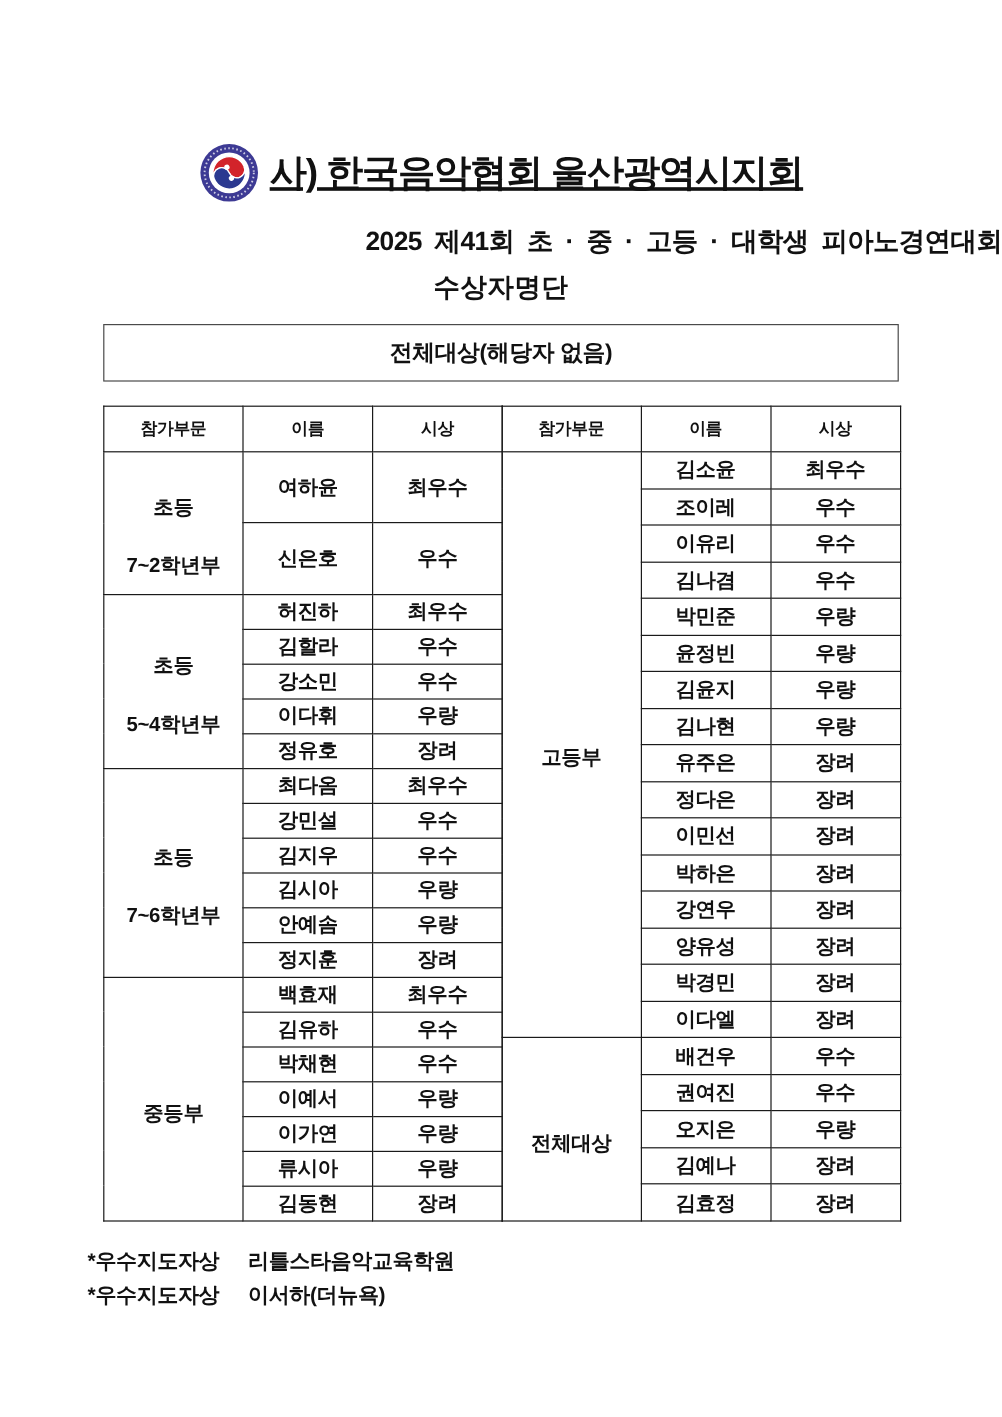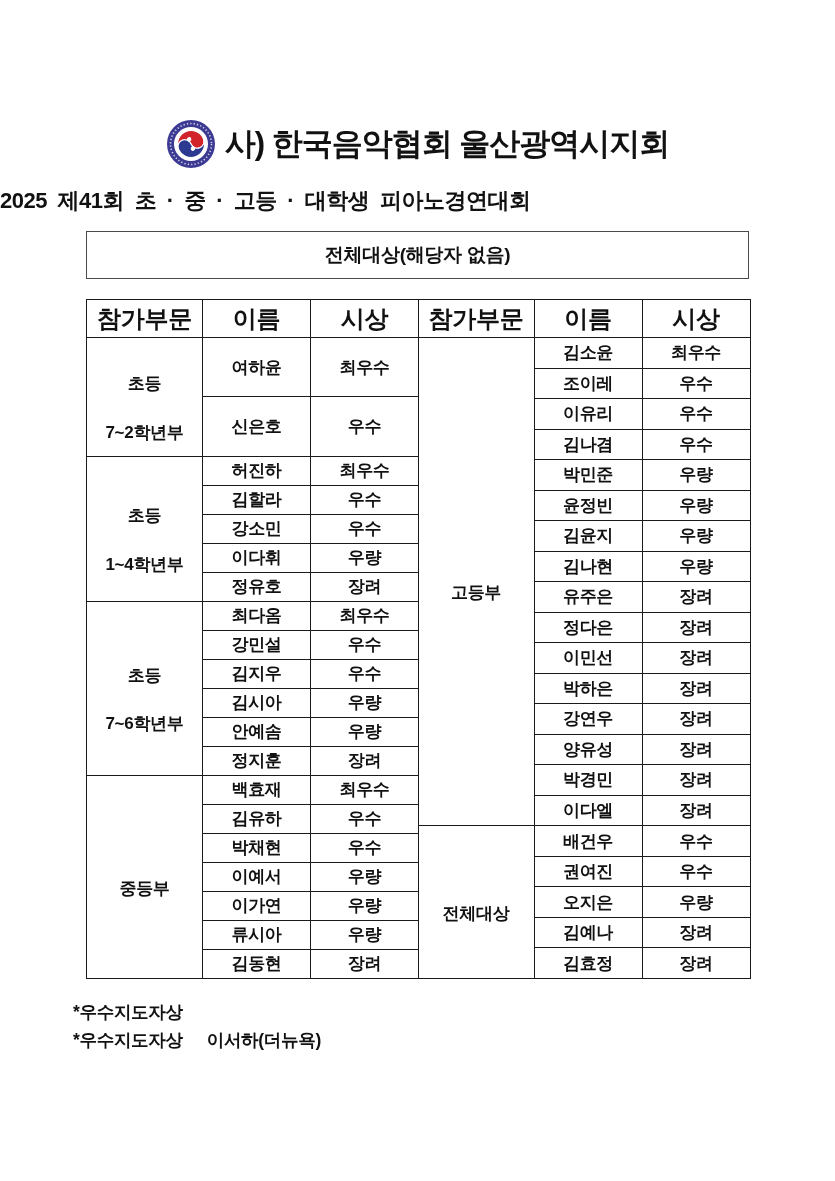--- a/index.html
+++ b/index.html
@@ -24,24 +24,25 @@
     justify-content: center;
     gap: 9px;
     height: 52px;
   }
   .org-logo { width: 50px; height: 50px; flex: 0 0 auto; }
   .org-name {
     font-size: 31px;
     font-weight: 800;
     letter-spacing: -1px;
     white-space: nowrap;
+    text-decoration: underline;
   }
   .doc-title {
     margin-top: 16px;
-    text-align: left;
+    text-align: right;
     font-size: 22px;
     font-weight: 600;
     letter-spacing: -0.5px;
     word-spacing: 5px;
   }
   .doc-subtitle {
     margin-top: 9px;
     text-align: center;
     font-size: 22px;
     font-weight: 600;
@@ -80,21 +81,21 @@
   table.winners th,
   table.winners td {
     border: 1.5px solid #1a1a1a;
     text-align: center;
     vertical-align: middle;
     padding: 0;
     overflow: hidden;
   }
   table.winners th {
     height: 37px;
-    font-size: 24px;
+    font-size: 14px;
     font-weight: 700;
     letter-spacing: -0.3px;
   }
   table.winners td {
     font-size: 17px;
     font-weight: 700;
     letter-spacing: -0.3px;
   }
   table.winners td.cat div { line-height: 1.45; margin-top: 24px; }
   col.c-cat   { width: 116px; }
@@ -128,20 +129,21 @@
           <circle cx="25" cy="20" r="2.2" fill="#ffffff"></circle>
           <circle cx="25" cy="30" r="2.2" fill="#ffffff"></circle>
         </g>
       </svg>
     </span>
     <span class="org-name">사) 한국음악협회 울산광역시지회</span>
   </div>
 
   <div class="doc-title">2025 제41회 초 · 중 · 고등 · 대학생 피아노경연대회</div>
 
+  <div class="doc-subtitle">수상자명단</div>
 
   <div class="grand-box">
     <span class="grand-box-text">전체대상(해당자 없음)</span>
   </div>
 
   <div class="tables">
     <table class="winners" id="left-table">
         <colgroup>
           <col class="c-cat">
           <col class="c-name">
@@ -163,21 +165,21 @@
             <td>여하윤</td>
             <td>최우수</td>
           </tr>
           <tr>
             <td>신은호</td>
             <td>우수</td>
           </tr>
           <tr>
             <td rowspan="5" class="cat">
               <div>초등</div>
-              <div>1~4학년부</div>
+              <div>5~4학년부</div>
             </td>
             <td>허진하</td>
             <td>최우수</td>
           </tr>
           <tr>
             <td>김할라</td>
             <td>우수</td>
           </tr>
           <tr>
             <td>강소민</td>
@@ -356,20 +358,21 @@
             <td>김효정</td>
             <td>장려</td>
           </tr>
         </tbody>
       </table>
   </div>
 
   <div class="footnotes">
     <div class="footnote-line">
       <span>*우수지도자상</span>
+      <span>리틀스타음악교육학원</span>
     </div>
     <div class="footnote-line">
       <span>*우수지도자상</span>
       <span>이서하(더뉴욕)</span>
     </div>
   </div>
 
 </div>
 
 </body></html>

